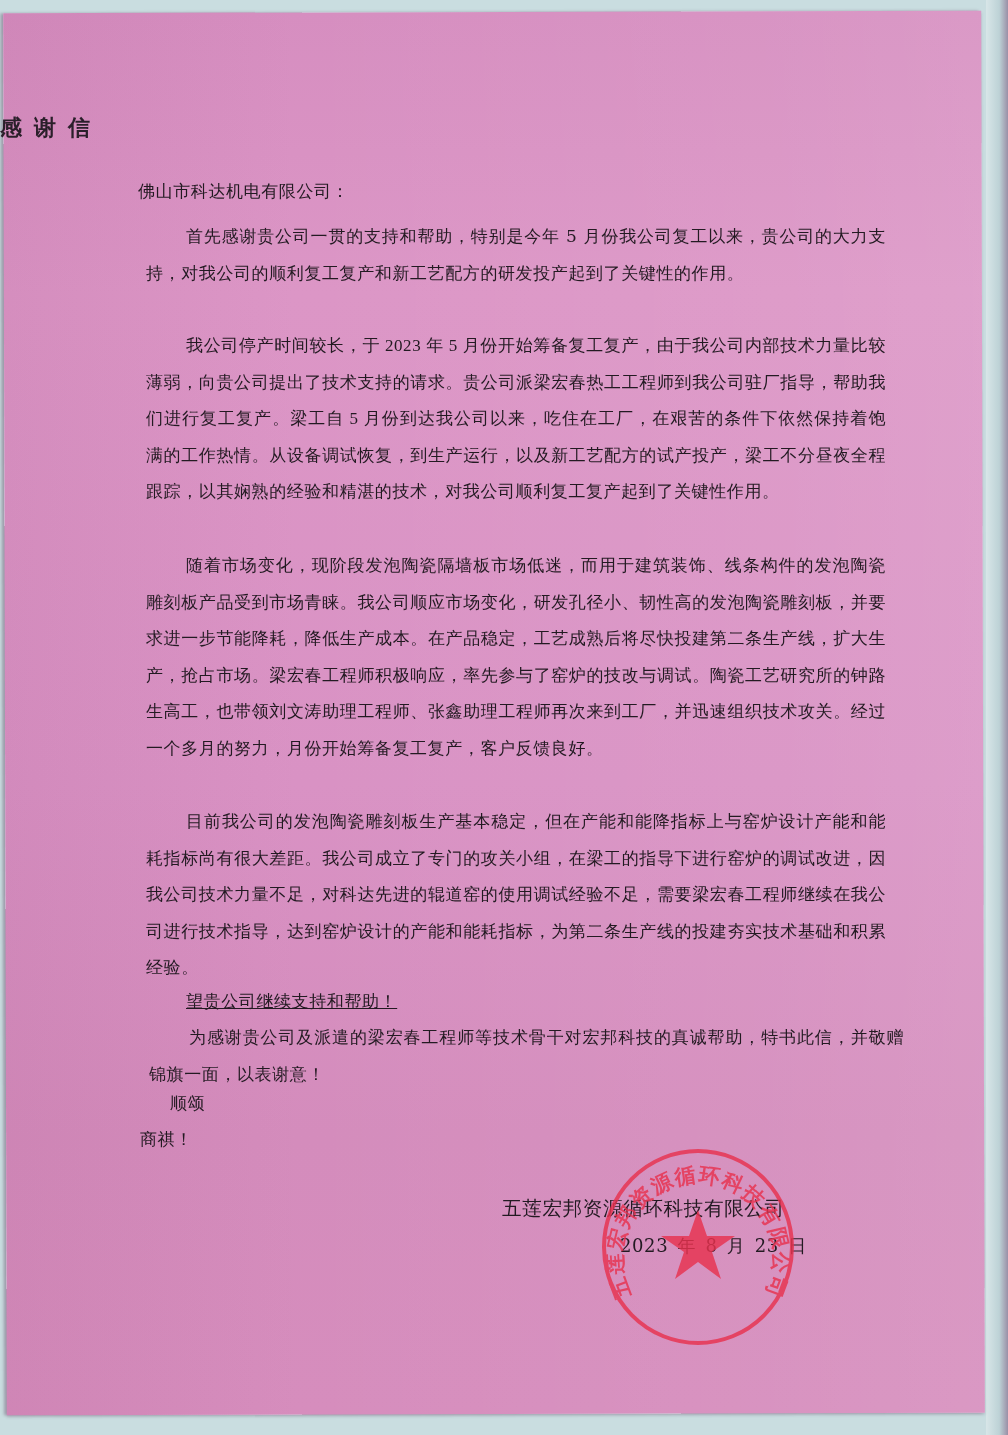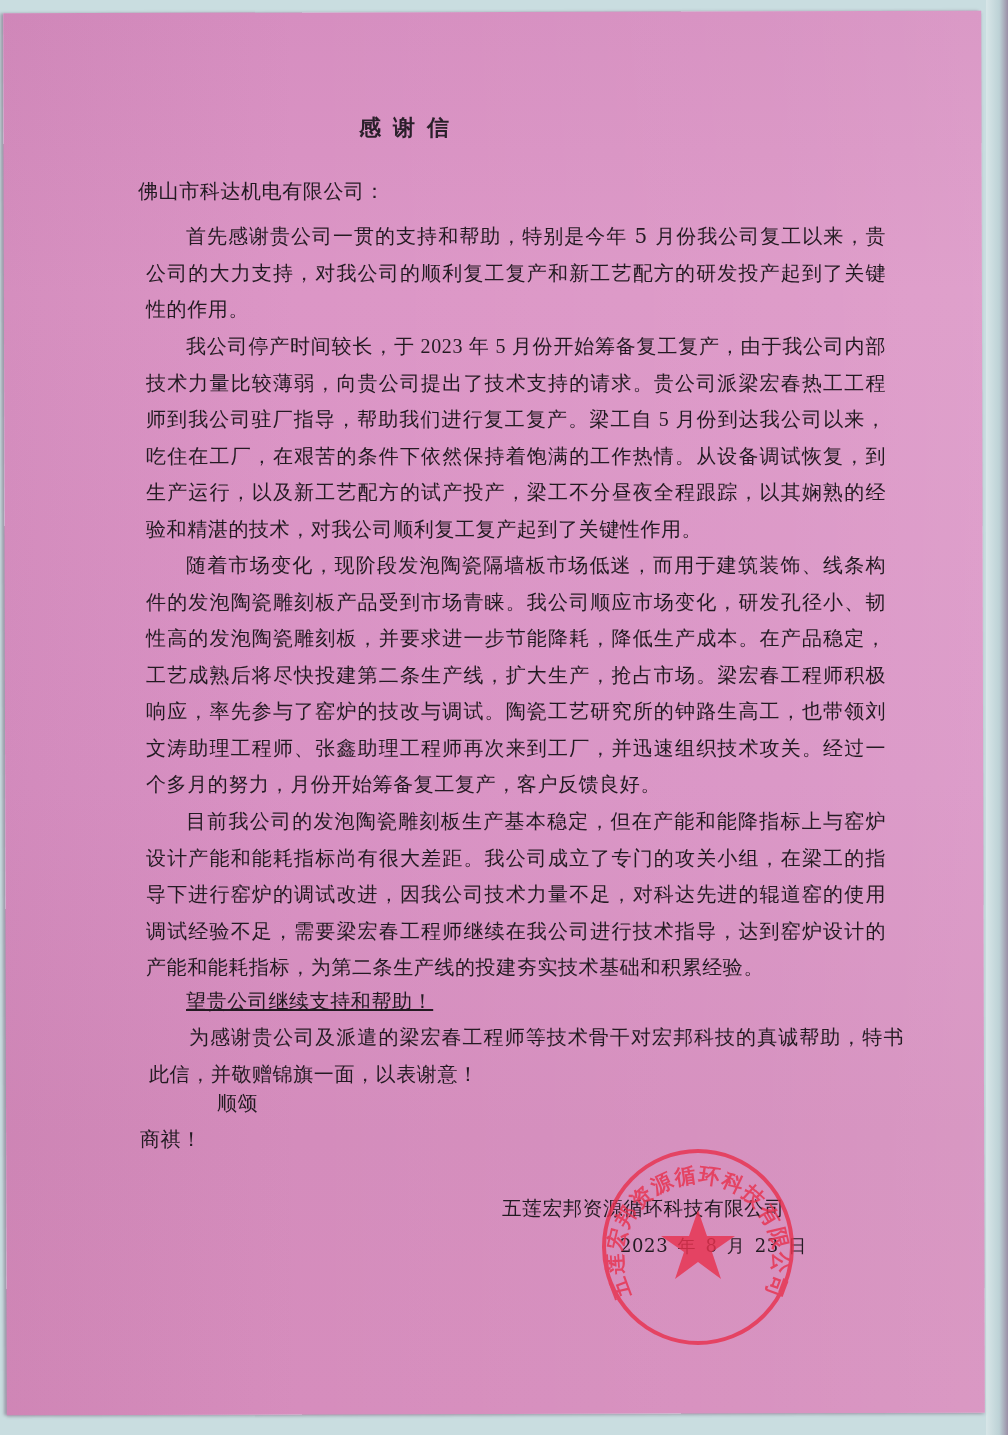--- a/index.html
+++ b/index.html
@@ -37,52 +37,52 @@
       position: absolute;
       left: 0; top: 0; right: 0; bottom: 0;
       background: linear-gradient(90deg, rgba(150,70,120,0.10) 0%, rgba(255,255,255,0) 30%, rgba(255,255,255,0.06) 80%, rgba(255,255,255,0.1) 100%);
       pointer-events: none;
     }
     .title {
       position: absolute;
       left: 0;
       width: 820px;
       top: 113px;
-      text-align: center;
+      text-align: left;
       font-family: "DejaVu Sans", "Liberation Sans", sans-serif;
       font-weight: bold;
       font-size: 22px;
       letter-spacing: 12px;
       color: #2a1f2a;
     }
     .text {
       position: absolute;
       left: 138px;
       width: 740px;
-      font-size: 20px;
+      font-size: 17px;
       line-height: 36.5px;
       color: #231a22;
       letter-spacing: 0.6px;
       text-align: justify;
       text-align-last: left;
     }
     .salutation {
       top: 173px;
     }
     .para {
       text-indent: 40px;
       margin: 8px;
     }
     .p1 { top: 210px; }
     .p2 { top: 320px; font-family: Liberation Serif, serif; }
     .p3 { top: 539px; }
     .p4 { top: 795px; }
     .p5 { top: 975px; text-decoration: underline; }
     .p6 { top: 1011px; left: 141px; width: 755px; }
-    .closing1 { top: 1085px; left: 170px; margin-left: 47px; }
+    .closing1 { top: 1085px; left: 170px; }
     .closing2 { top: 1121px; left: 140px; }
     .signature-company {
       position: absolute;
       left: 502px;
       top: 1195px;
       font-size: 19.6px;
       color: #231a22;
       letter-spacing: 0.6px;
       white-space: nowrap;
     }

